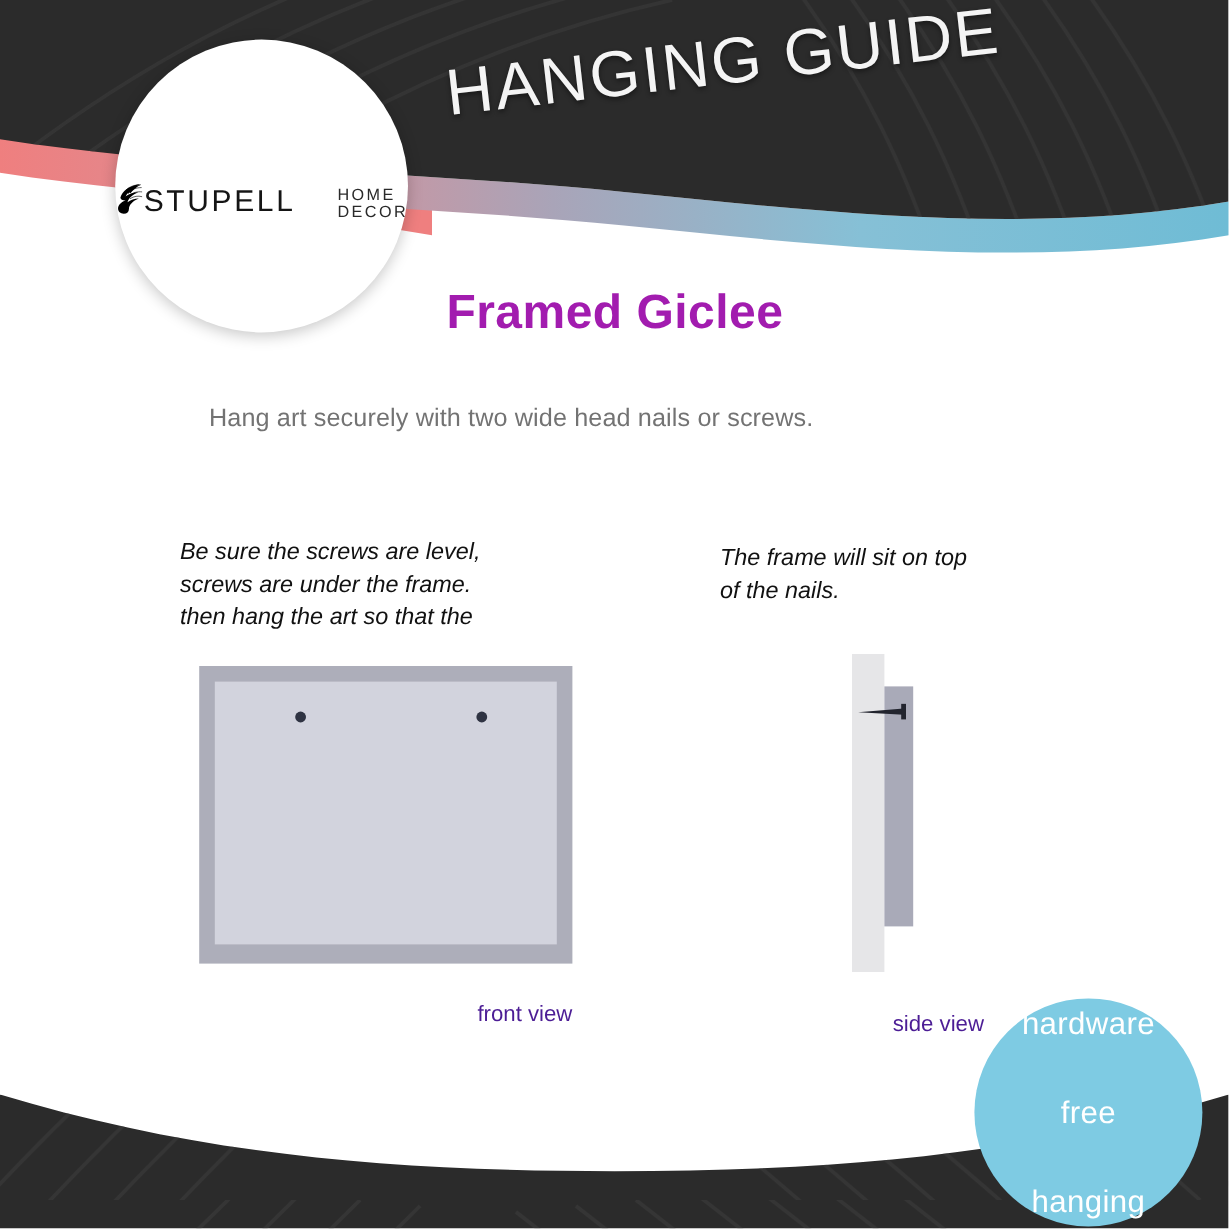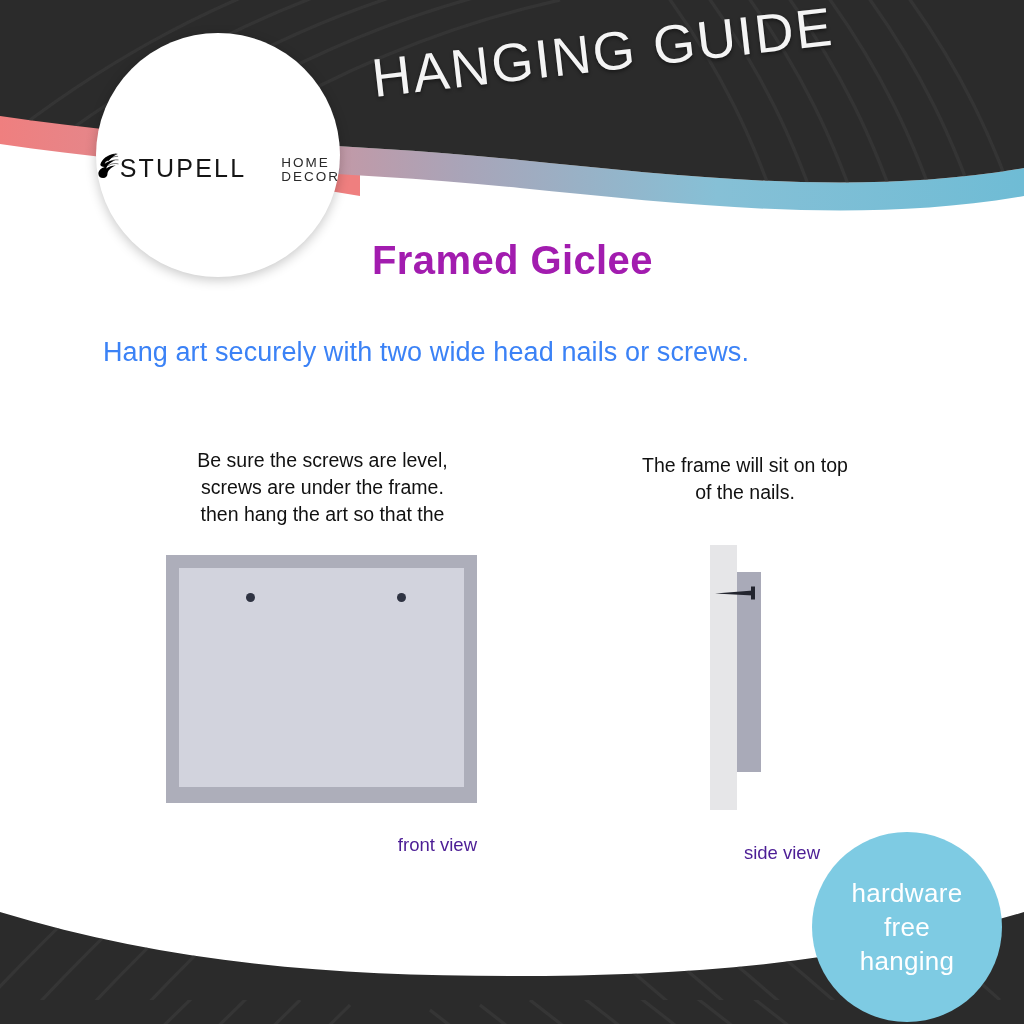--- a/index.html
+++ b/index.html
@@ -98,34 +98,35 @@
     white-space: nowrap;
   }
 
   
   #lead-instruction {
     position: absolute;
     left: 0;
     top: 337px;
     width: 852px;
     text-align: center;
-    font-size: 27px;
-    color: #3b82f6;
+    font-size: 21px;
+    color: #737373;
     font-weight: 400;
     letter-spacing: 0.1px;
   }
 
   
   .panel-caption {
     position: absolute;
     font-size: 19.5px;
     line-height: 27px;
     color: #111111;
     font-weight: 400;
-    text-align: center;
+    text-align: left;
+    font-style: italic;
   }
   #front-caption {
     left: 150px;
     top: 447px;
     width: 345px;
   }
   #side-caption {
     left: 600px;
     top: 452px;
     width: 290px;
@@ -214,20 +215,21 @@
     display: flex;
     flex-direction: column;
     align-items: center;
     justify-content: center;
     color: #ffffff;
     font-size: 26px;
     line-height: 34px;
     font-weight: 400;
     text-align: center;
     letter-spacing: 0.3px;
+    gap: 40px;
   }
   #hardware-badge span { display: block; }
 </style>
 </head>
 <body>
 
 <div id="page">
 
   <svg class="wave-layer" viewBox="0 0 1024 1024" width="1024" height="1024" aria-hidden="true">
     <defs>

